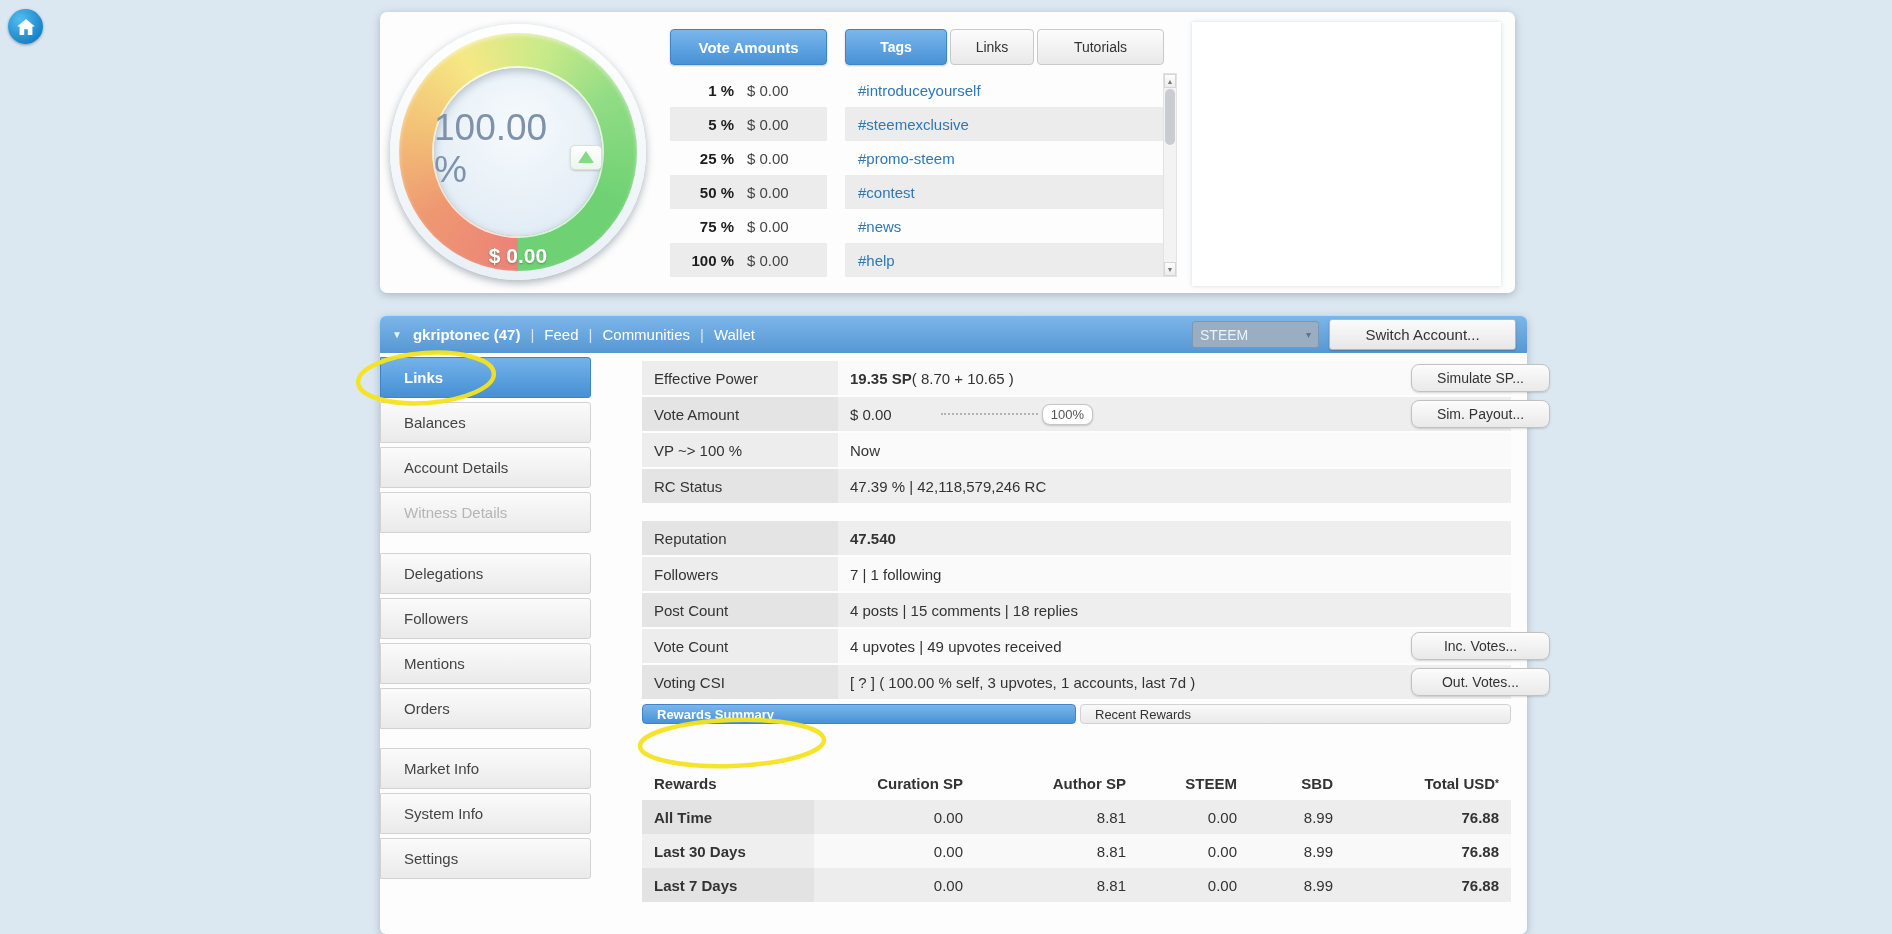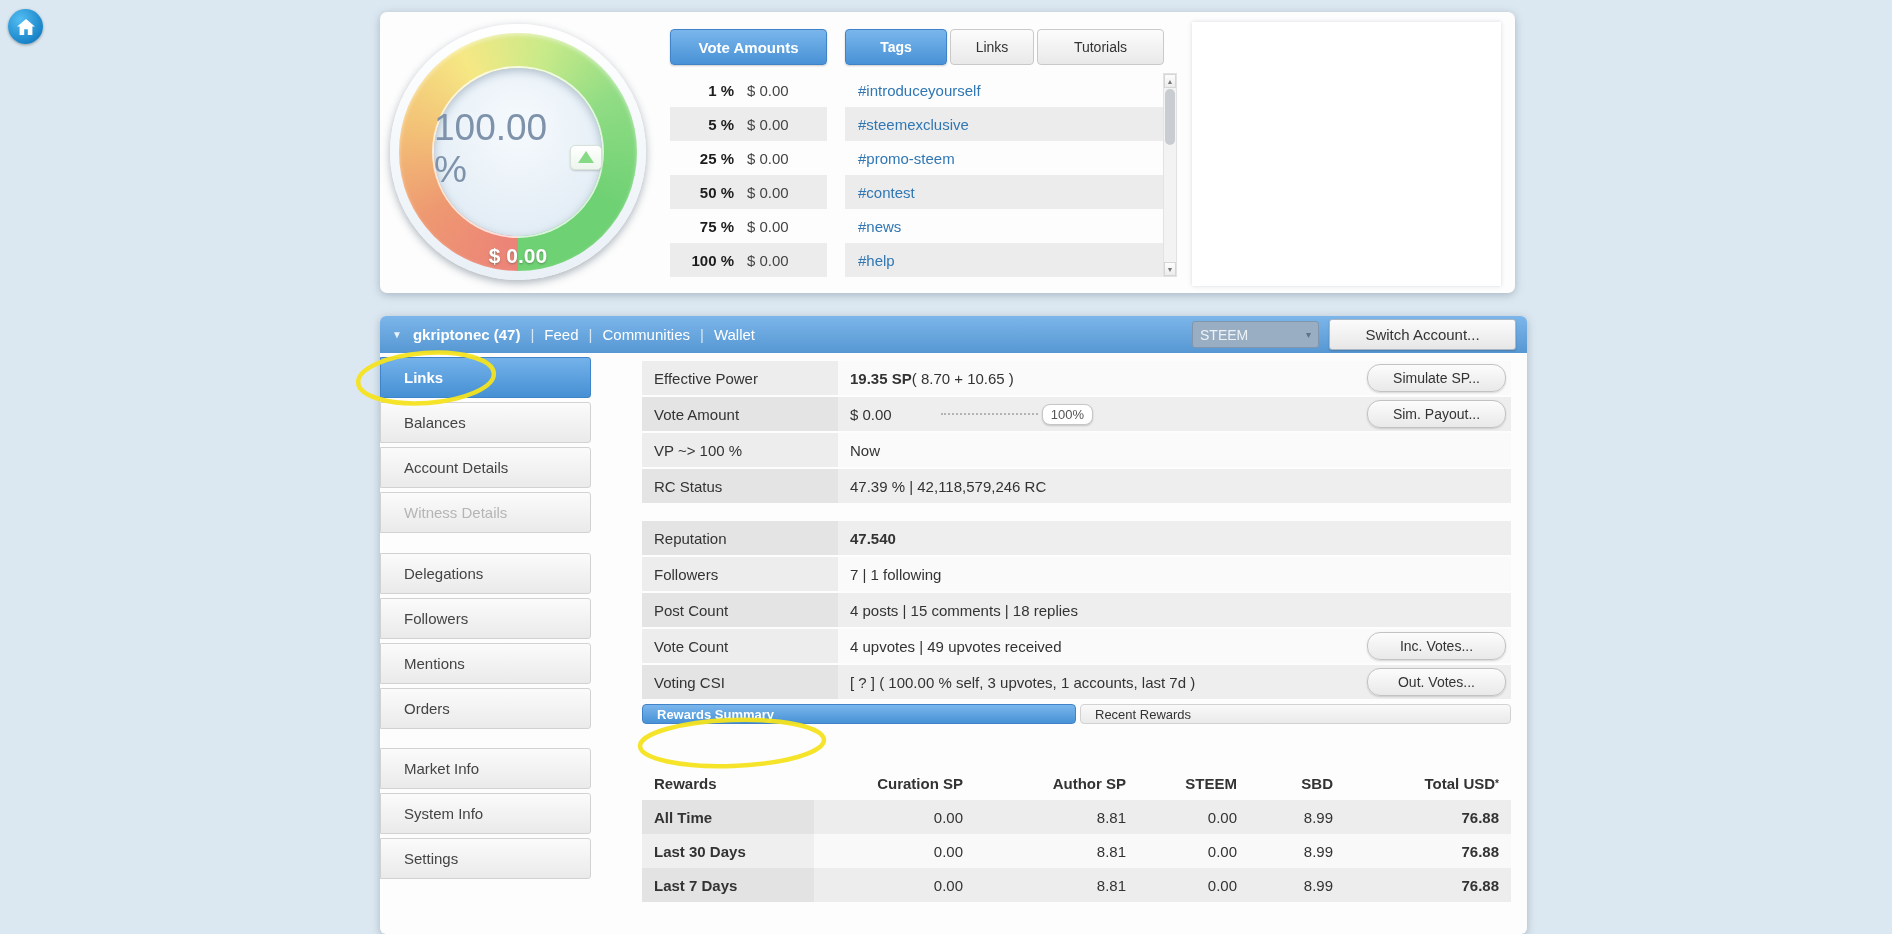--- a/index.html
+++ b/index.html
@@ -73,21 +73,21 @@
 .stat-label{width:196px;display:flex;align-items:center;padding-left:12px}
 .stat-value{flex:1;display:flex;align-items:center;padding-left:12px}
 .row-light .stat-label{background:#ededed}
 .row-light .stat-value{background:#fafafa}
 .row-dark .stat-label{background:#e4e4e4}
 .row-dark .stat-value{background:#eeeeee}
 .sr0{top:45px}.sr1{top:81px}.sr2{top:117px}.sr3{top:153px}.sr4{top:205px}.sr5{top:241px}.sr6{top:277px}.sr7{top:313px}.sr8{top:349px}
 .stat-value b{font-weight:bold}
 .dots{margin-left:49px;width:97px;border-top:2px dotted #b3b3b3;align-self:center}
 .pct-badge{margin-left:4px;background:#fff;border:1px solid #c6c6c6;border-radius:8px;padding:2px 8px;font-size:13px;color:#555;box-shadow:0 1px 2px rgba(0,0,0,.18)}
-.action-btn{position:absolute;left:987px;width:139px;height:28px;border-radius:13px;font-size:14px;color:#333;background:linear-gradient(#fcfcfc,#e9e9e9);border:1px solid #c2c2c2;box-shadow:0 1px 2px rgba(0,0,0,.15);display:flex;align-items:center;justify-content:center}
+.action-btn{position:absolute;left:1031px;width:139px;height:28px;border-radius:8px;font-size:14px;color:#333;background:linear-gradient(#fcfcfc,#e9e9e9);border:1px solid #c2c2c2;box-shadow:0 1px 2px rgba(0,0,0,.15);display:flex;align-items:center;justify-content:center}
 .btn-sim{top:48px}.btn-pay{top:84px}.btn-inc{top:316px}.btn-out{top:352px}
 
 
 .rw-tab{position:absolute;top:388px;height:20px;display:flex;align-items:center;padding-left:14px;font-size:13px;border-radius:4px}
 .rw-tab1{left:262px;width:434px;font-weight:bold}
 .rw-tab2{left:700px;width:431px;background:linear-gradient(#f9f9f9,#eaeaea);border:1px solid #d2d2d2;color:#333}
 .rw-table{position:absolute;left:262px;top:450px;width:869px}
 .rw-hrow,.rw-row{display:grid;grid-template-columns:172px 155px 163px 111px 96px 172px;height:34px;align-items:center;font-size:15px}
 .rw-row{margin-top:0}
 .rw-hrow{font-weight:bold}

